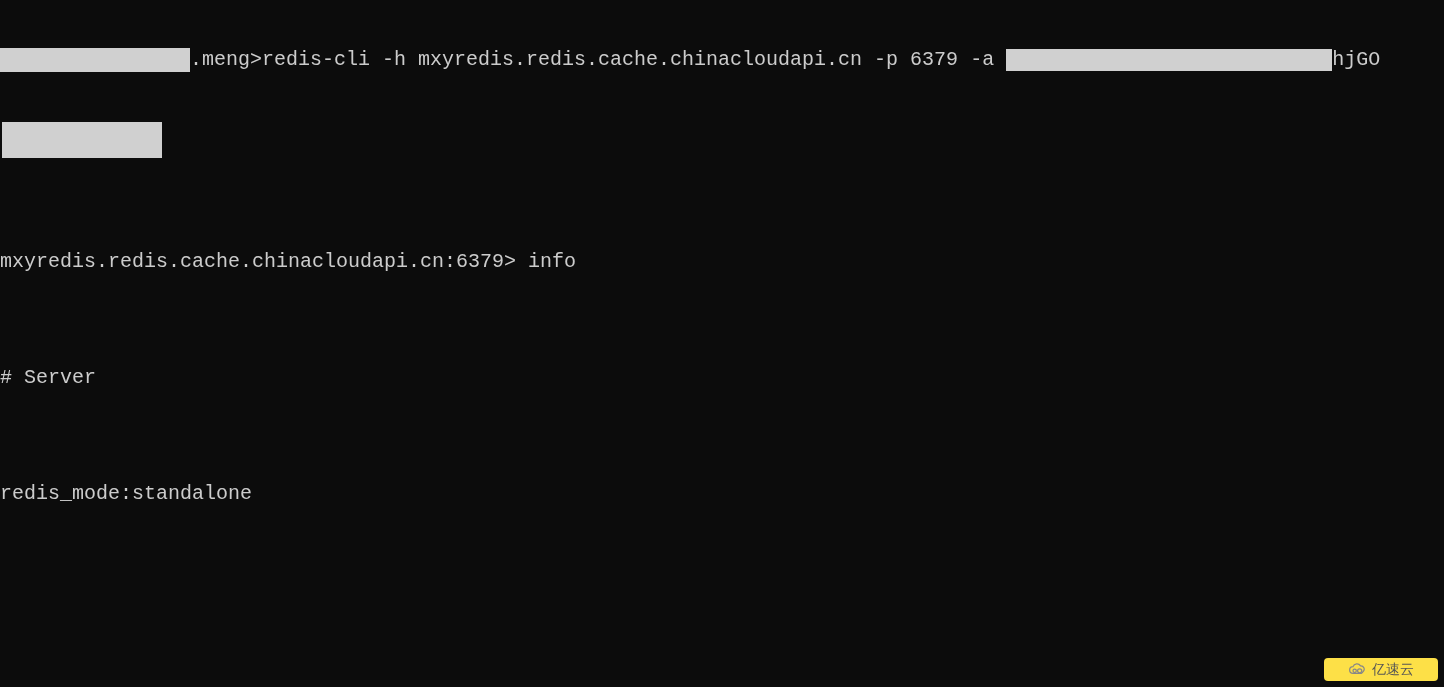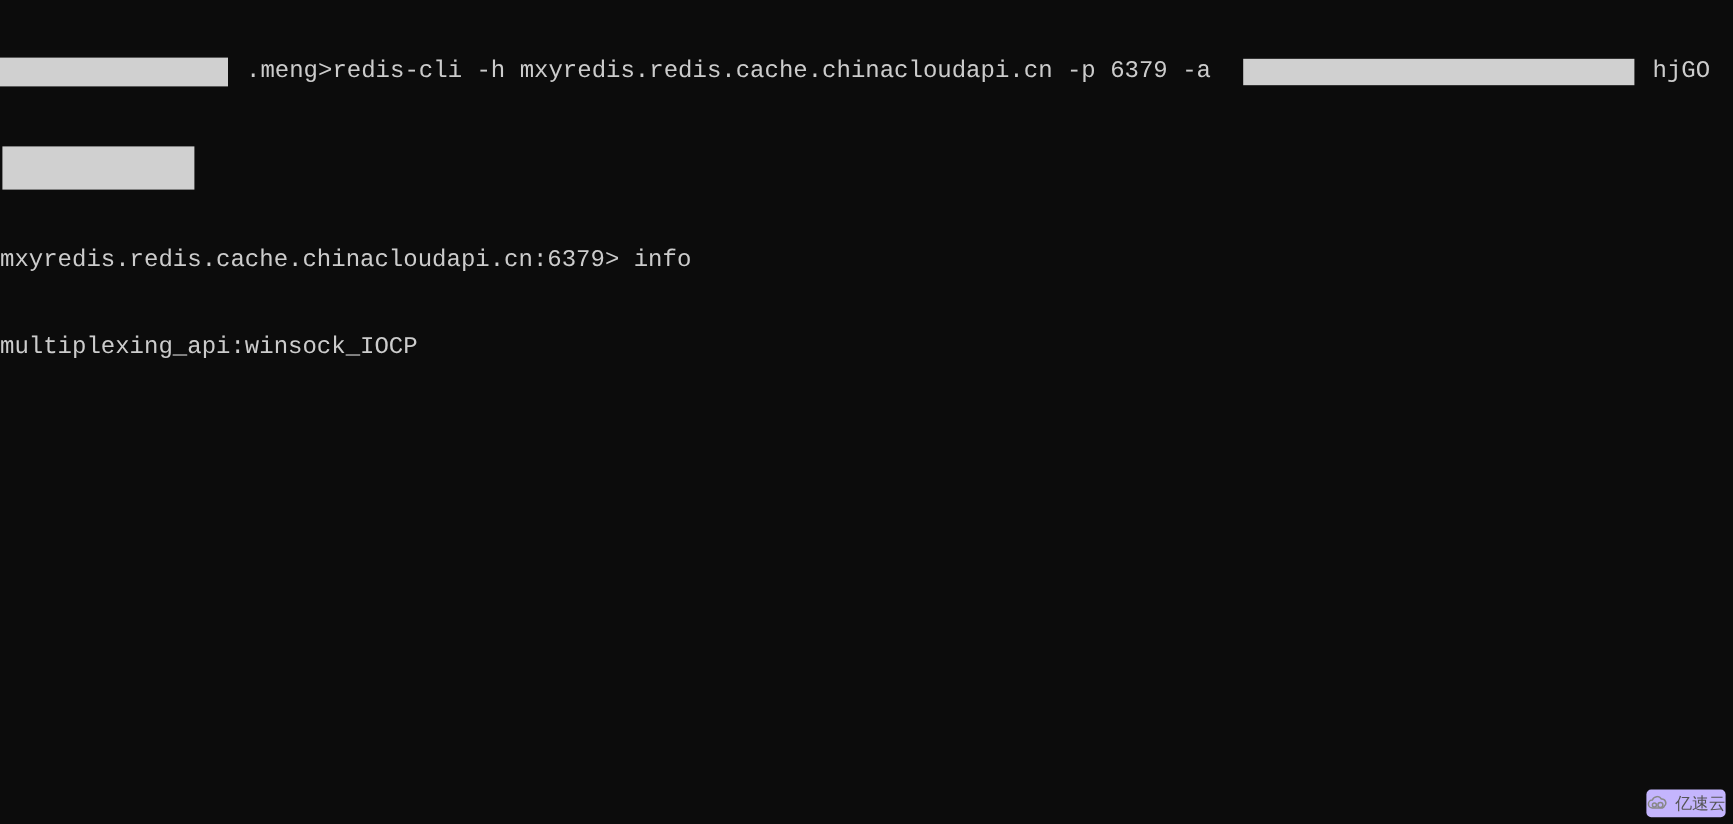--- a/index.html
+++ b/index.html
@@ -18,20 +18,21 @@
       overflow: hidden;
       position: relative;
     }
     .terminal {
       padding: 0;
       white-space: pre;
     }
     .line {
       display: block;
       white-space: pre;
+      margin-top: 44px;
     }
     .censored {
       background-color: #d0d0d0;
       display: inline-block;
       vertical-align: middle;
     }
     .censored-1 {
       width: 190px;
       height: 24px;
     }
@@ -42,58 +43,58 @@
       margin-top: 2px;
     }
     .censored-3 {
       width: 326px;
       height: 22px;
     }
     .watermark {
       position: absolute;
       bottom: 6px;
       right: 6px;
-      background-color: #c4b5fd;
+      background-color: #fde047;
       border-radius: 4px;
-      padding: 3px 0;
+      padding: 3px 24px;
       display: flex;
       align-items: center;
       gap: 4px;
       font-family: "Microsoft YaHei", sans-serif;
       font-size: 14px;
       color: #555;
     }
     .watermark-icon {
       width: 20px;
       height: 14px;
       display: inline-flex;
     }
     .top-row {
       display: flex;
       align-items: center;
       height: 24px;
-      gap: 15px;
     }
     .second-row {
       display: flex;
       align-items: flex-start;
     }
   </style>
 </head>
 <body>
 
 <div class="terminal">
   <div class="top-row">
     <span class="censored censored-1"></span><span>.meng&gt;redis-cli -h mxyredis.redis.cache.chinacloudapi.cn -p 6379 -a </span><span class="censored censored-3"></span><span>hjGO</span>
   </div>
   <div class="second-row">
     <span class="censored censored-2"></span>
   </div>
   <span class="line">mxyredis.redis.cache.chinacloudapi.cn:6379&gt; info</span>
-  <span class="line">multiplexing_api:winsock_IOCP</span>
+  <span class="line"># Server</span>
+  <span class="line">redis_mode:standalone</span>
   
   
   
   
   <span class="line"></span>
   
   
   
   
   

